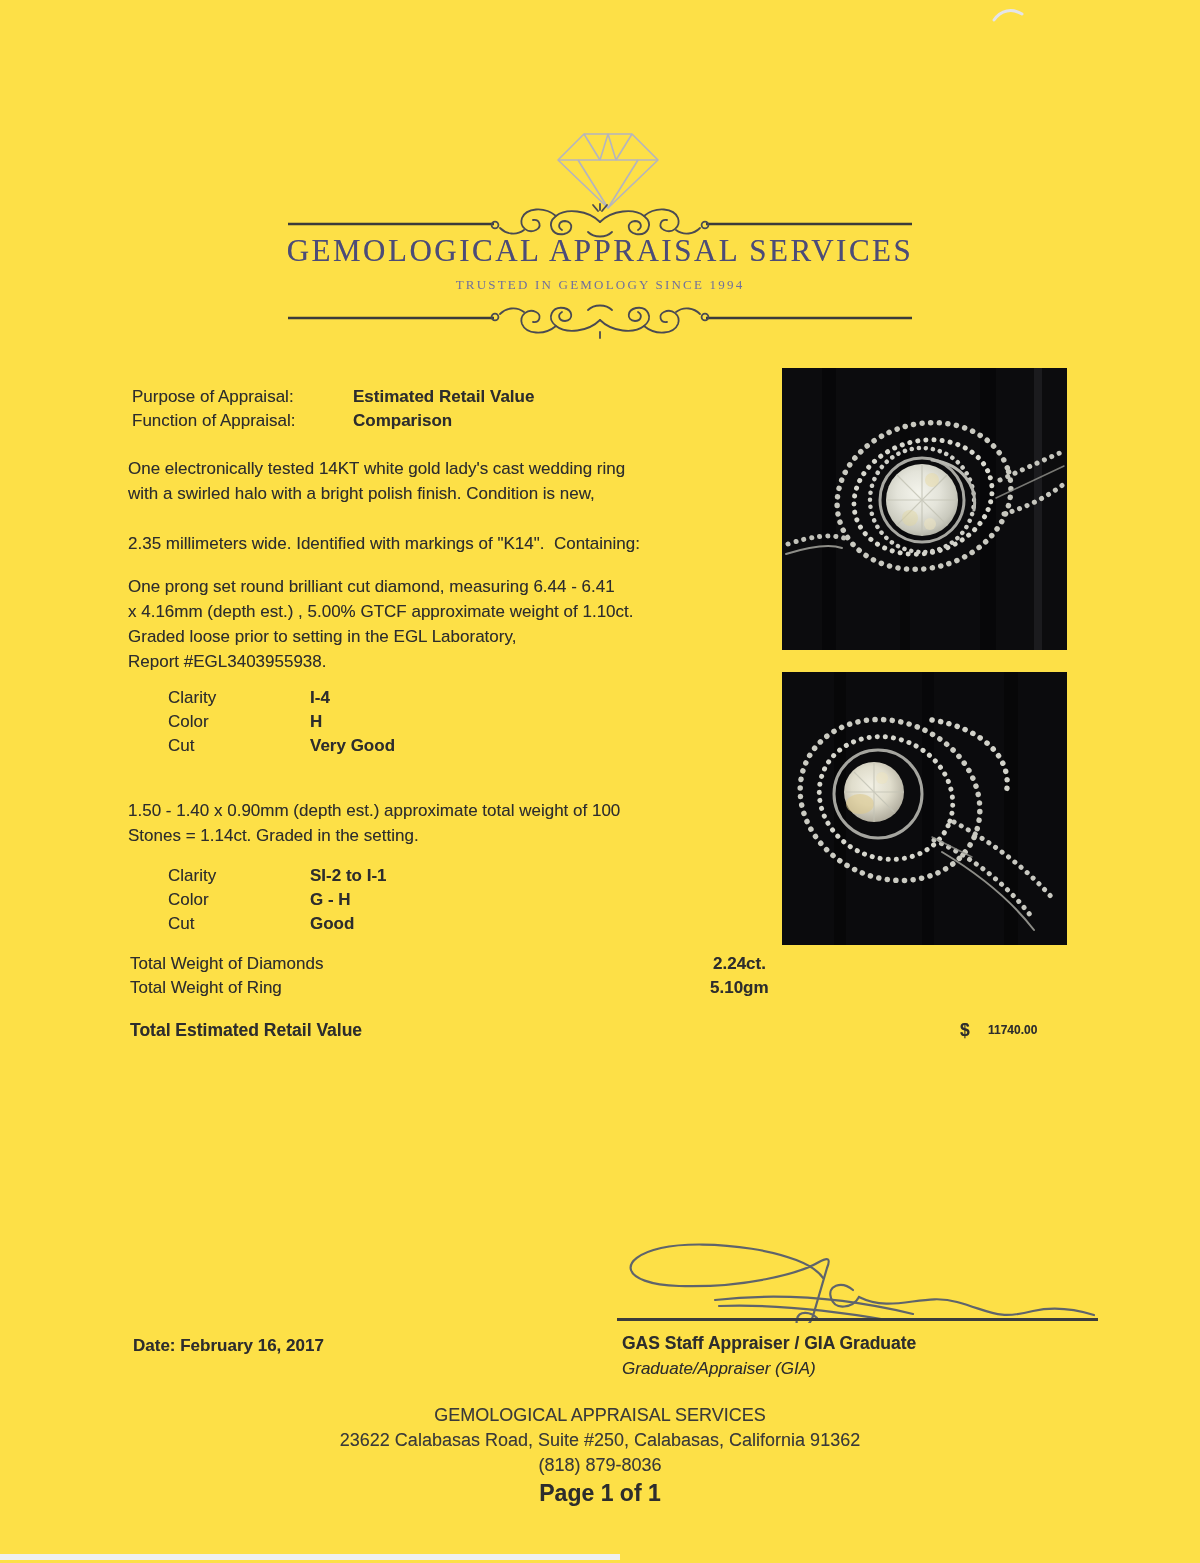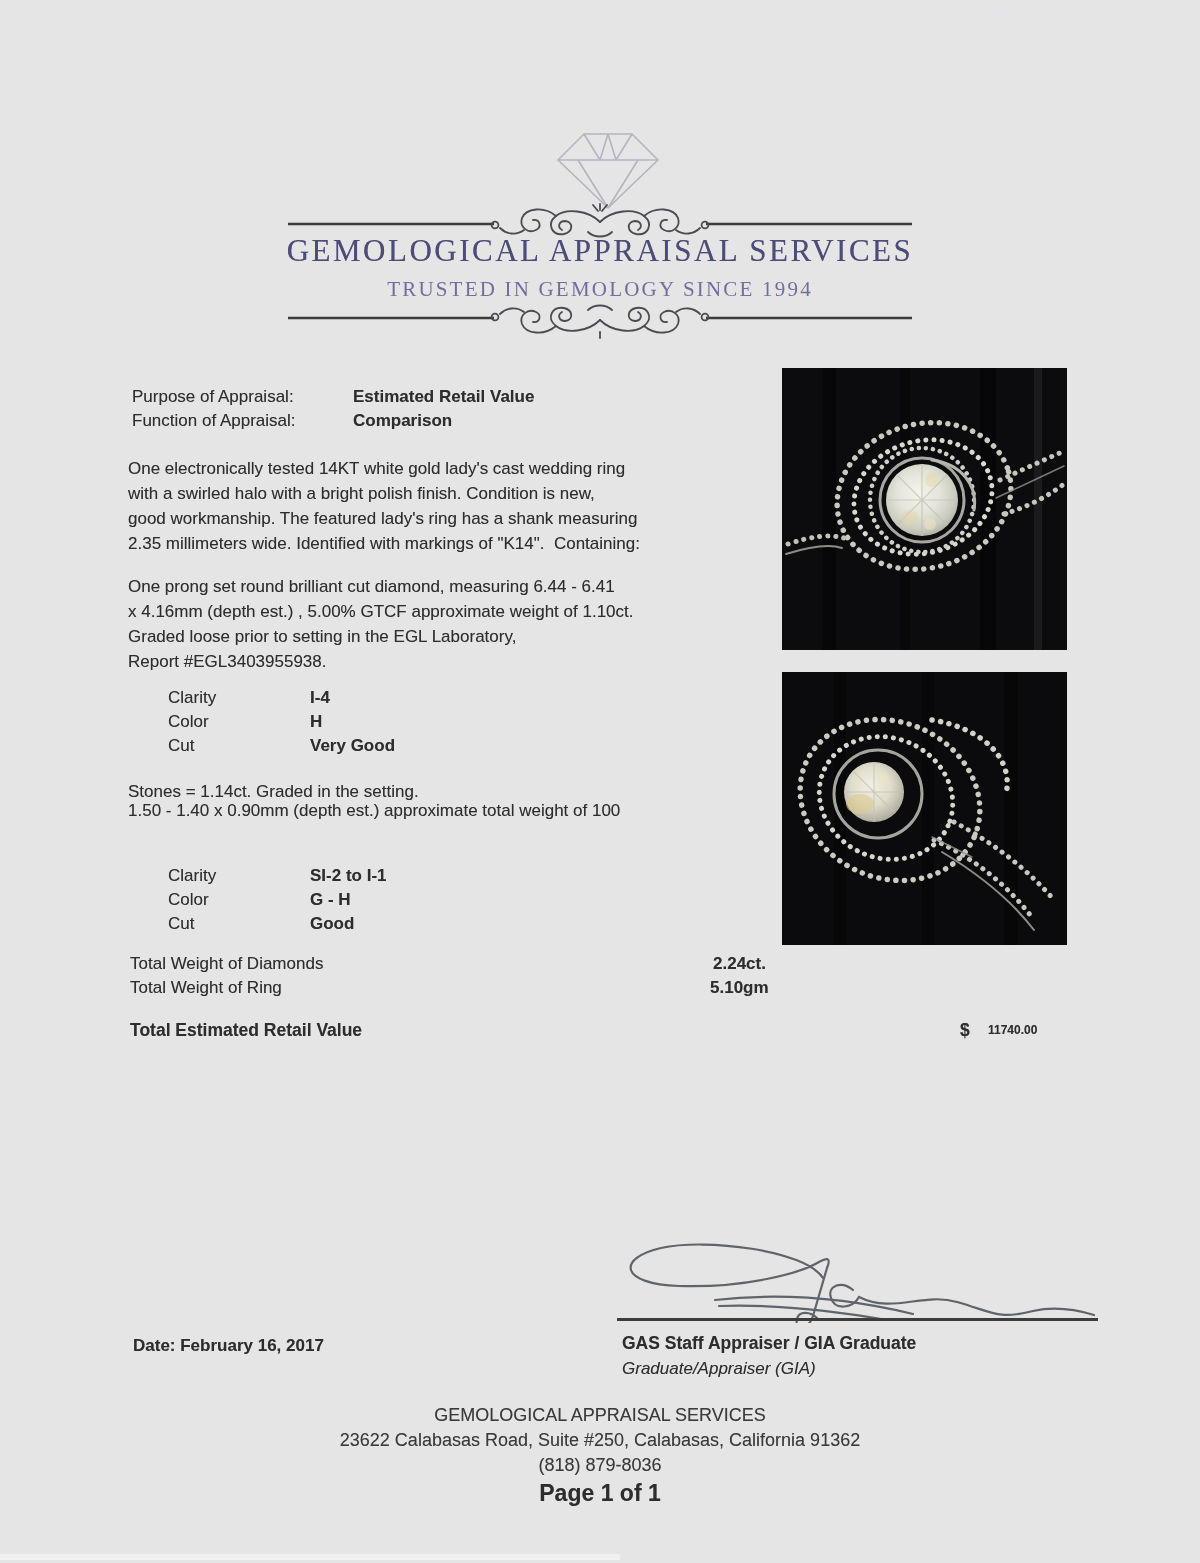--- a/index.html
+++ b/index.html
@@ -1,33 +1,33 @@
 <!DOCTYPE html>
 <html><head>
 <meta charset="utf-8">
 <style>
   html,body{margin:0;padding:0;background:#ffffff;}
   .page{
-    position:relative;width:1200px;height:1563px;background:#e5e5e5;
+    position:relative;width:1200px;height:1563px;background:#fde047;
     font-family:"Liberation Sans",sans-serif;color:#2d2d2d;overflow:hidden;
   }
   .abs{position:absolute;}
   .t{position:absolute;font-size:17px;line-height:25px;white-space:pre;
      text-shadow:0 0 0.5px rgba(45,45,45,0.35);}
   .b{font-weight:bold;}
   .i{font-style:italic;}
   .center{left:0;width:1200px;text-align:center;}
   .brand-title{
     position:absolute;font-family:"Liberation Serif",serif;
     font-size:31px;letter-spacing:2.5px;color:#4c4c78;
     text-shadow:0 0 0.6px rgba(76,76,120,0.5);
   }
   .brand-tagline{
     position:absolute;font-family:"Liberation Serif",serif;
-    font-size:21px;letter-spacing:2.2px;color:#6f6f9d;
+    font-size:13px;letter-spacing:2.2px;color:#6f6f9d;
   }
   .footer-line{font-size:18px;color:#3a3a3a;}
   .sig-rule{position:absolute;background:#3c3c3c;}
   .photo{position:absolute;background:#0c0c0e;}
 </style>
 </head>
 <body>
 
 <div class="page">
 
@@ -99,37 +99,36 @@
     </g>
   </svg>
 
   <div class="t" style="left:132px;top:384px">Purpose of Appraisal:</div>
   <div class="t b" style="left:353px;top:384px">Estimated Retail Value</div>
   <div class="t" style="left:132px;top:408px">Function of Appraisal:</div>
   <div class="t b" style="left:353px;top:408px">Comparison</div>
 
   <div class="t" style="left:128px;top:456px">One electronically tested 14KT white gold lady's cast wedding ring</div>
   <div class="t" style="left:128px;top:481px">with a swirled halo with a bright polish finish. Condition is new,</div>
-  <div class="t" style="left:128px;top:506px">good workmanship. The featured lady's ring has a shank measuring</div>
   <div class="t" style="left:128px;top:531px">2.35 millimeters wide. Identified with markings of "K14".  Containing:</div>
 
   <div class="t" style="left:128px;top:574px">One prong set round brilliant cut diamond, measuring 6.44 - 6.41</div>
   <div class="t" style="left:128px;top:599px">x 4.16mm (depth est.) , 5.00% GTCF approximate weight of 1.10ct.</div>
   <div class="t" style="left:128px;top:624px">Graded loose prior to setting in the EGL Laboratory,</div>
   <div class="t" style="left:128px;top:649px">Report #EGL3403955938.</div>
 
   <div class="t" style="left:168px;top:685px">Clarity</div>
   <div class="t b" style="left:310px;top:685px">I-4</div>
   <div class="t" style="left:168px;top:709px">Color</div>
   <div class="t b" style="left:310px;top:709px">H</div>
   <div class="t" style="left:168px;top:733px">Cut</div>
   <div class="t b" style="left:310px;top:733px">Very Good</div>
 
   <div class="t" style="left:128px;top:798px">1.50 - 1.40 x 0.90mm (depth est.) approximate total weight of 100</div>
-  <div class="t" style="left:128px;top:779px">Stones = 1.14ct. Graded in the setting.</div>
+  <div class="t" style="left:128px;top:823px">Stones = 1.14ct. Graded in the setting.</div>
 
   <div class="t" style="left:168px;top:863px">Clarity</div>
   <div class="t b" style="left:310px;top:863px">SI-2 to I-1</div>
   <div class="t" style="left:168px;top:887px">Color</div>
   <div class="t b" style="left:310px;top:887px">G - H</div>
   <div class="t" style="left:168px;top:911px">Cut</div>
   <div class="t b" style="left:310px;top:911px">Good</div>
 
   <div class="t" style="left:130px;top:951px">Total Weight of Diamonds</div>
   <div class="t b" style="left:713px;top:951px">2.24ct.</div>

